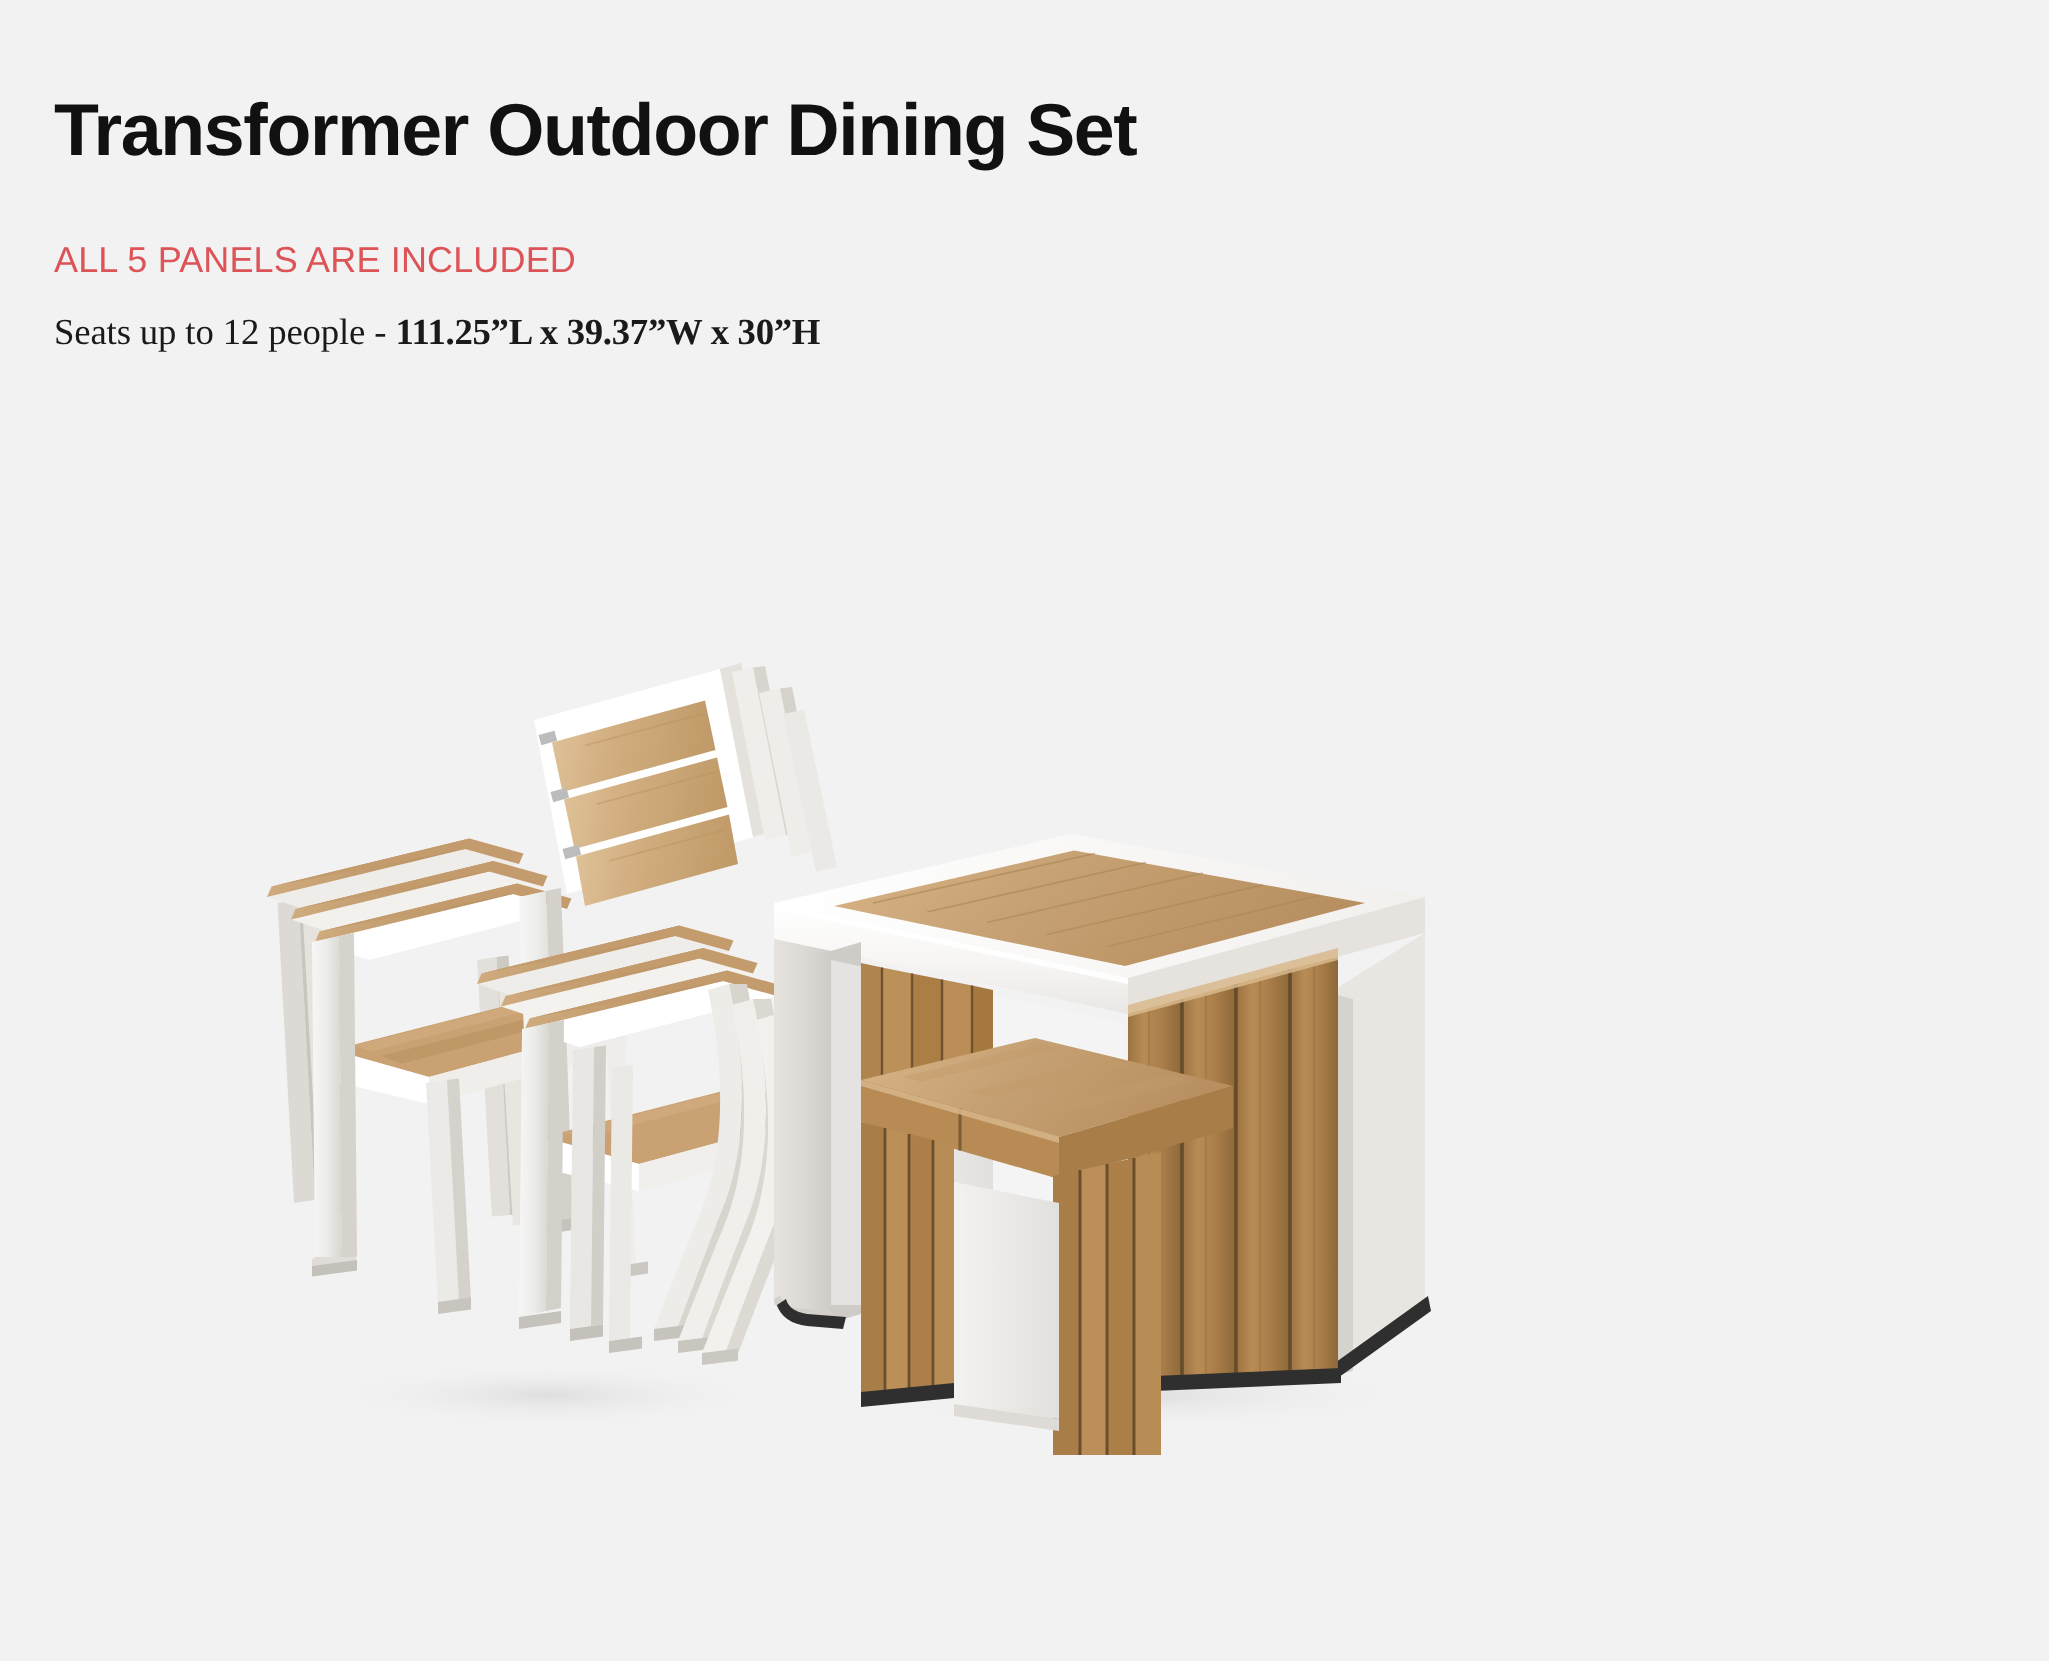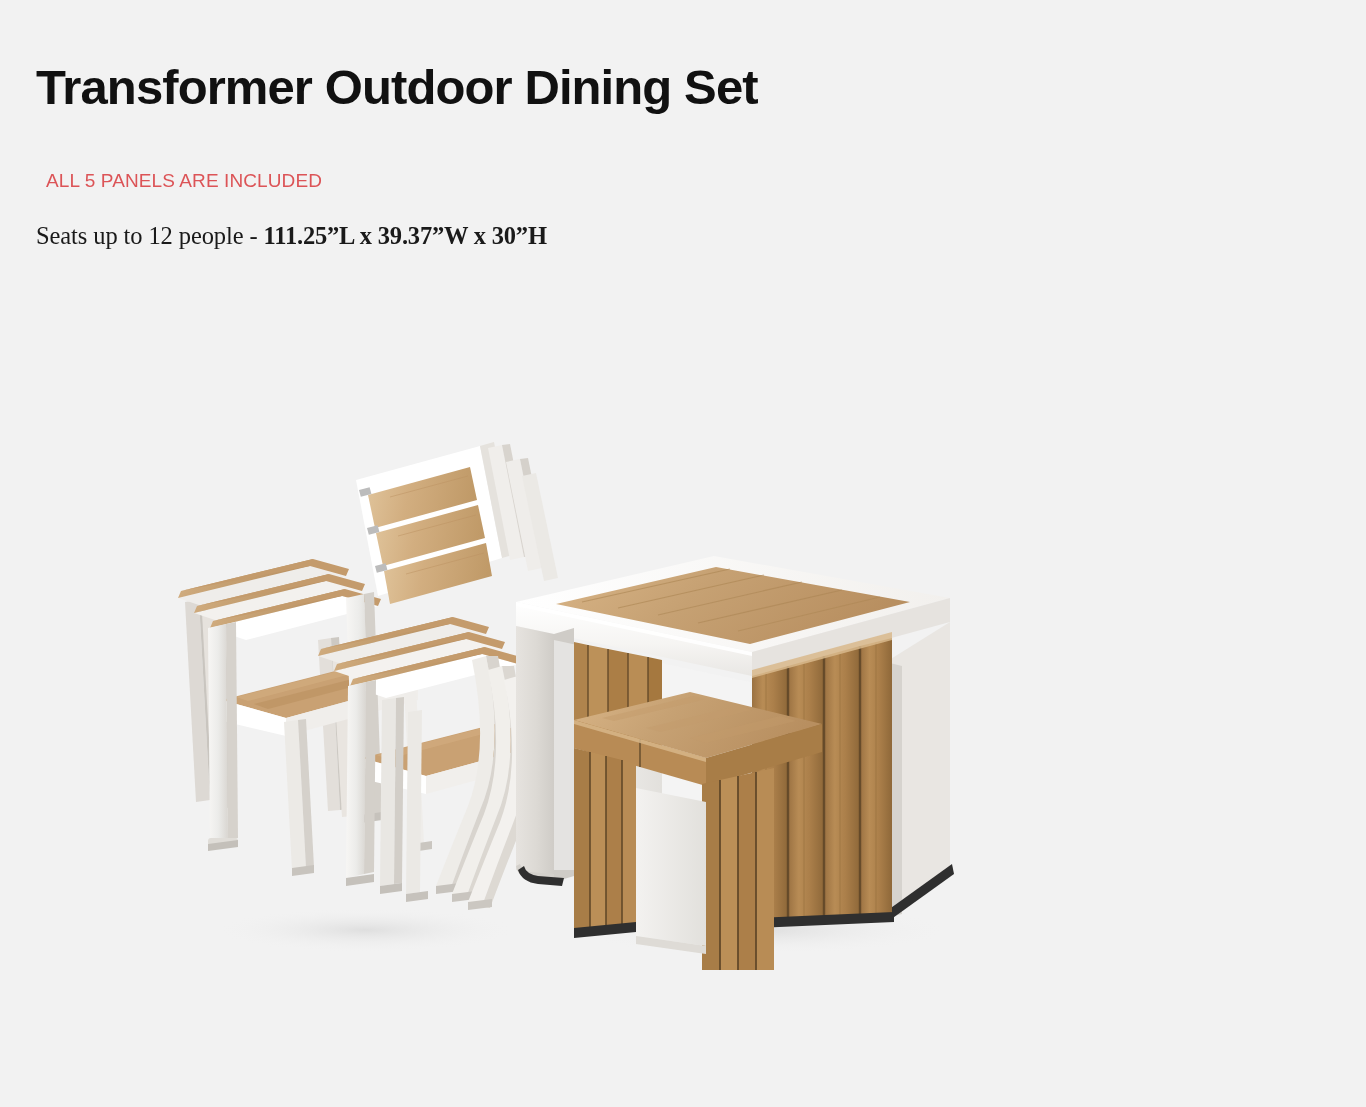--- a/index.html
+++ b/index.html
@@ -36,26 +36,26 @@
     line-height: 1.04;
     font-weight: bold;
     letter-spacing: -0.9px;
     color: #111111;
     margin: 0;
     white-space: nowrap;
   }
 
   .panels-note {
     font-family: "Liberation Sans", sans-serif;
-    font-size: 19px;
+    font-size: 24px;
     line-height: 1.2;
     font-weight: normal;
     letter-spacing: 0.1px;
     color: #dc5457;
-    margin: 10px;
+    margin: 0;
     padding-top: 47px;
     white-space: nowrap;
   }
 
   .seats-line {
     font-family: Liberation Serif, serif;
     font-size: 24.5px;
     line-height: 1.2;
     font-weight: normal;
     letter-spacing: -0.1px;

